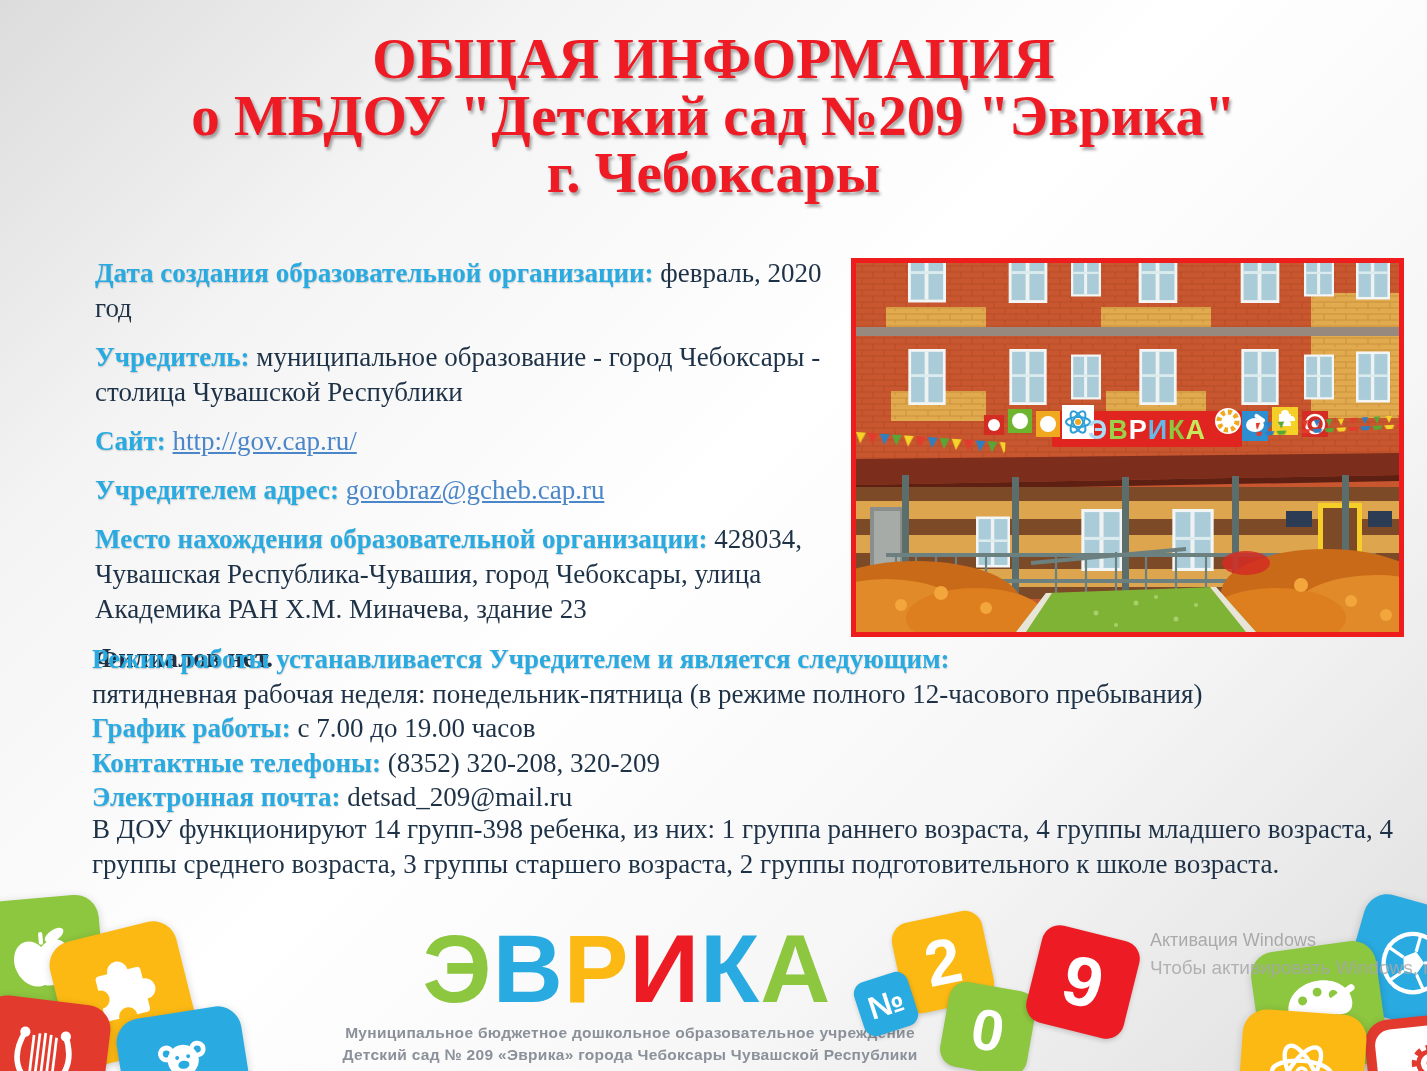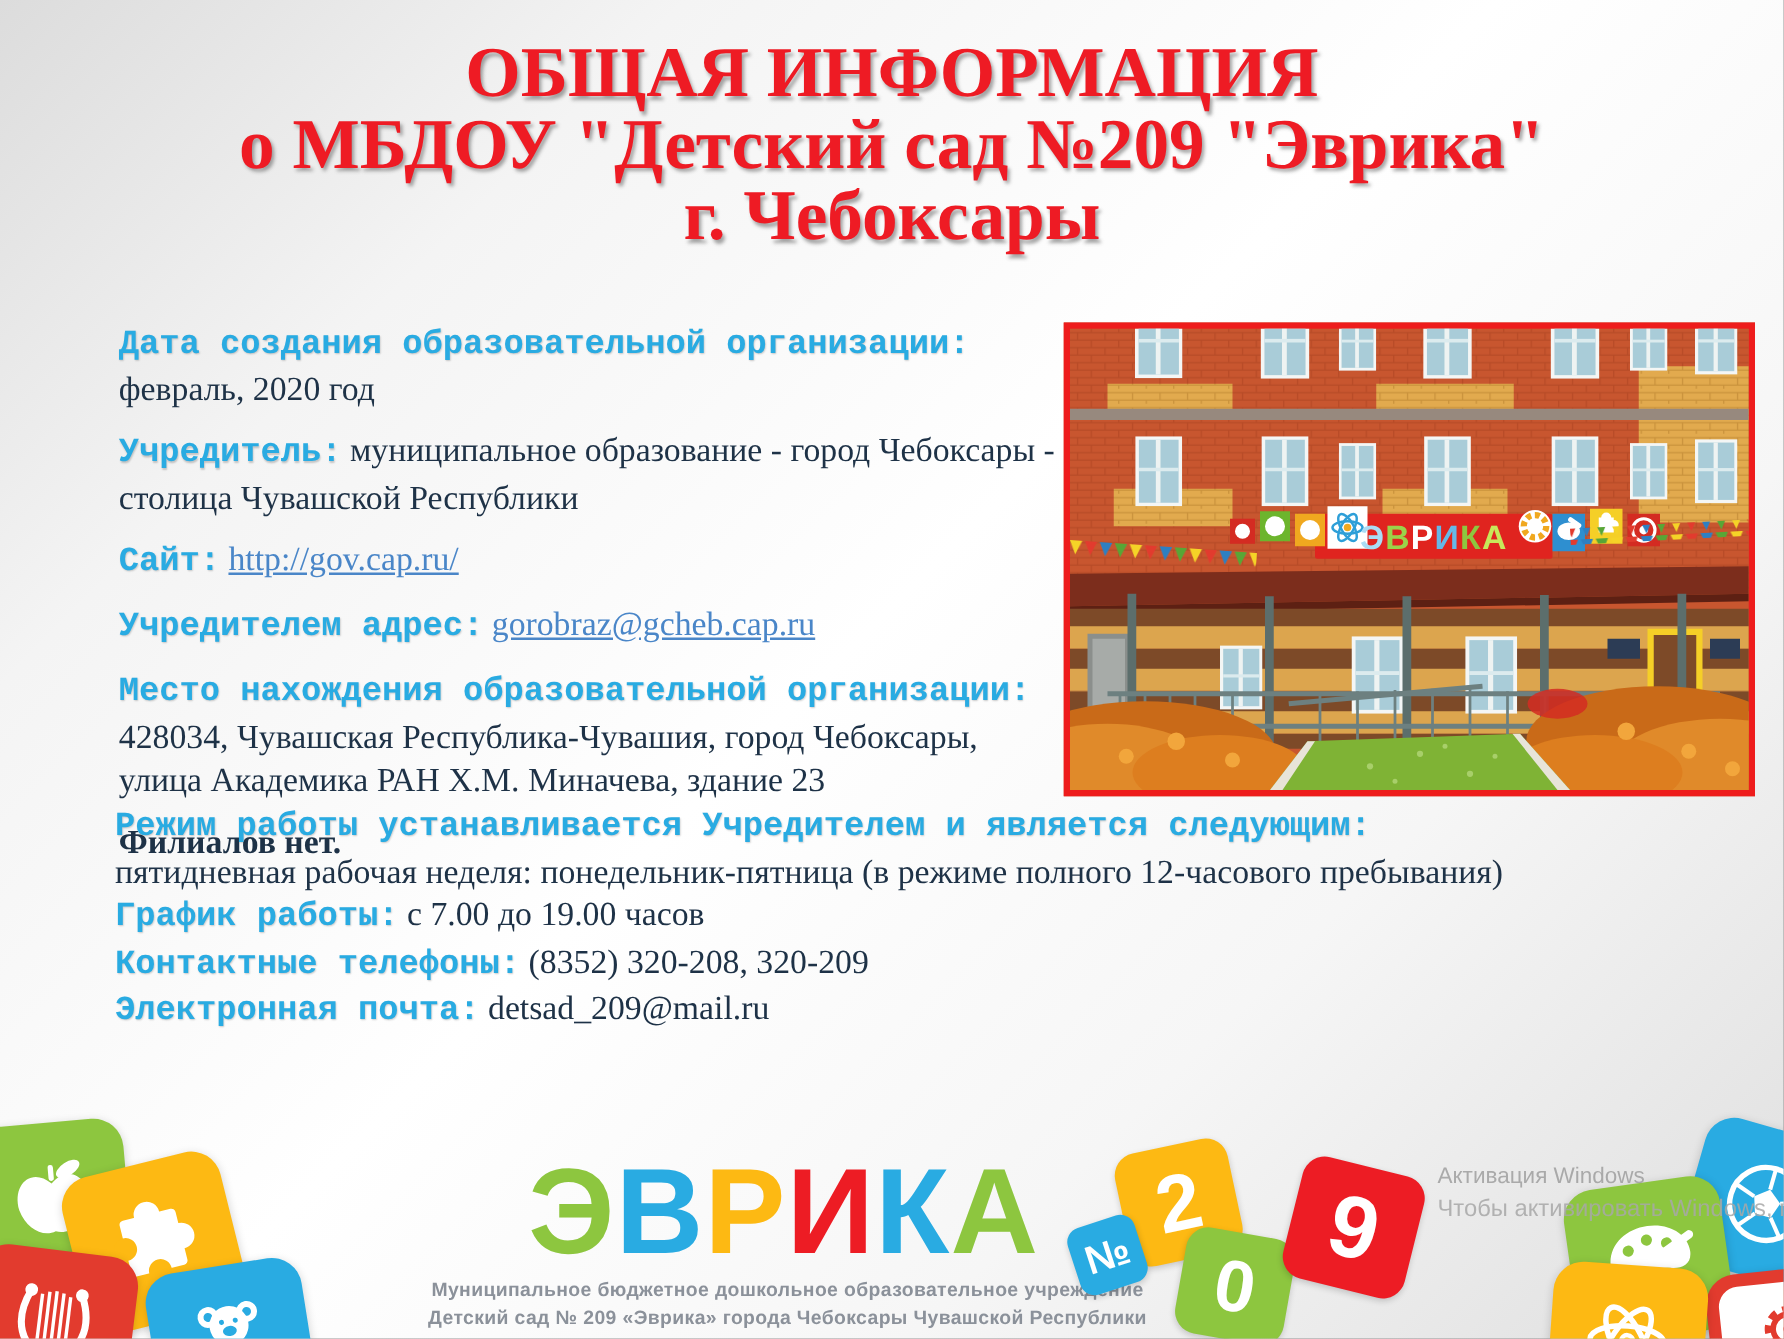--- a/index.html
+++ b/index.html
@@ -8,21 +8,21 @@
     background:linear-gradient(135deg,#dcdcdc 0%,#f4f4f4 22%,#ffffff 48%,#f6f6f6 72%,#dedede 100%);
     font-family:"Liberation Serif", serif;
   }
   
   .title{position:absolute;top:30px;left:0;width:100%;text-align:center;
     color:#ee1b24;font-weight:bold;font-size:57px;line-height:57px;
     text-shadow:2px 3px 3px rgba(60,60,60,.45);}
   
   .info{position:absolute;left:95px;top:256px;width:752px;font-size:27px;line-height:35px;color:#1e3247;}
   .info p{margin:0 0 14px 0;}
-  .lbl{color:#29abe2;font-weight:bold;text-shadow:0.5px 1px 1.5px rgba(0,0,0,.2);font-family:Liberation Mono, monospace;}
+  .lbl{color:#29abe2;font-weight:bold;text-shadow:0.5px 1px 1.5px rgba(0,0,0,.2);}
   .dark{color:#1e3247;}
   .darkb{color:#1e3247;font-weight:bold;}
   a.lnk{color:#4a86c8;text-decoration:underline;margin-top:20px;}
   
   .schedule{position:absolute;left:92px;top:642px;width:1310px;font-size:27px;line-height:34.5px;}
   .schedule div{margin:0;}
   .roster{position:absolute;left:92px;top:812px;width:1325px;font-size:27px;line-height:34.5px;}
   
   .photo{position:absolute;left:851px;top:258px;width:543px;height:369px;border:5px solid #ee1c1c;background:#c8562f;}
   .photo svg{display:block;}
@@ -246,20 +246,21 @@
 
   <div class="schedule">
     <div><span class="lbl">Режим работы устанавливается Учредителем и является следующим:</span></div>
     <div><span class="dark">пятидневная рабочая неделя: понедельник-пятница (в режиме полного  12-часового  пребывания)</span></div>
     <div><span class="lbl">График работы:</span><span class="dark"> с 7.00 до 19.00 часов</span></div>
     <div><span class="lbl">Контактные телефоны:</span><span class="dark"> (8352) 320-208, 320-209</span></div>
     <div><span class="lbl">Электронная почта:</span><span class="dark"> detsad_209@mail.ru</span></div>
   </div>
 
   <div class="roster">
+    <div><span class="dark">В ДОУ функционируют 14 групп-398  ребенка, из них: 1 группа  раннего возраста, 4 группы  младшего возраста, 4 группы  среднего возраста, 3 группы  старшего возраста, 2 группы  подготовительного  к школе возраста.</span></div>
   </div>
 
   <div class="logo-word">
     <span style="color: rgb(141, 198, 63);">Э</span><span style="color: rgb(41, 171, 226);">В</span><span style="color: rgb(253, 185, 19);">Р</span><span style="color: rgb(237, 28, 36);">И</span><span style="color: rgb(41, 171, 226);">К</span><span style="color: rgb(141, 198, 63);">А</span>
   </div>
   <div class="logo-sub">
     <div>Муниципальное бюджетное дошкольное образовательное учреждение</div>
     <div>Детский сад № 209 «Эврика» города Чебоксары Чувашской Республики</div>
   </div>
 

